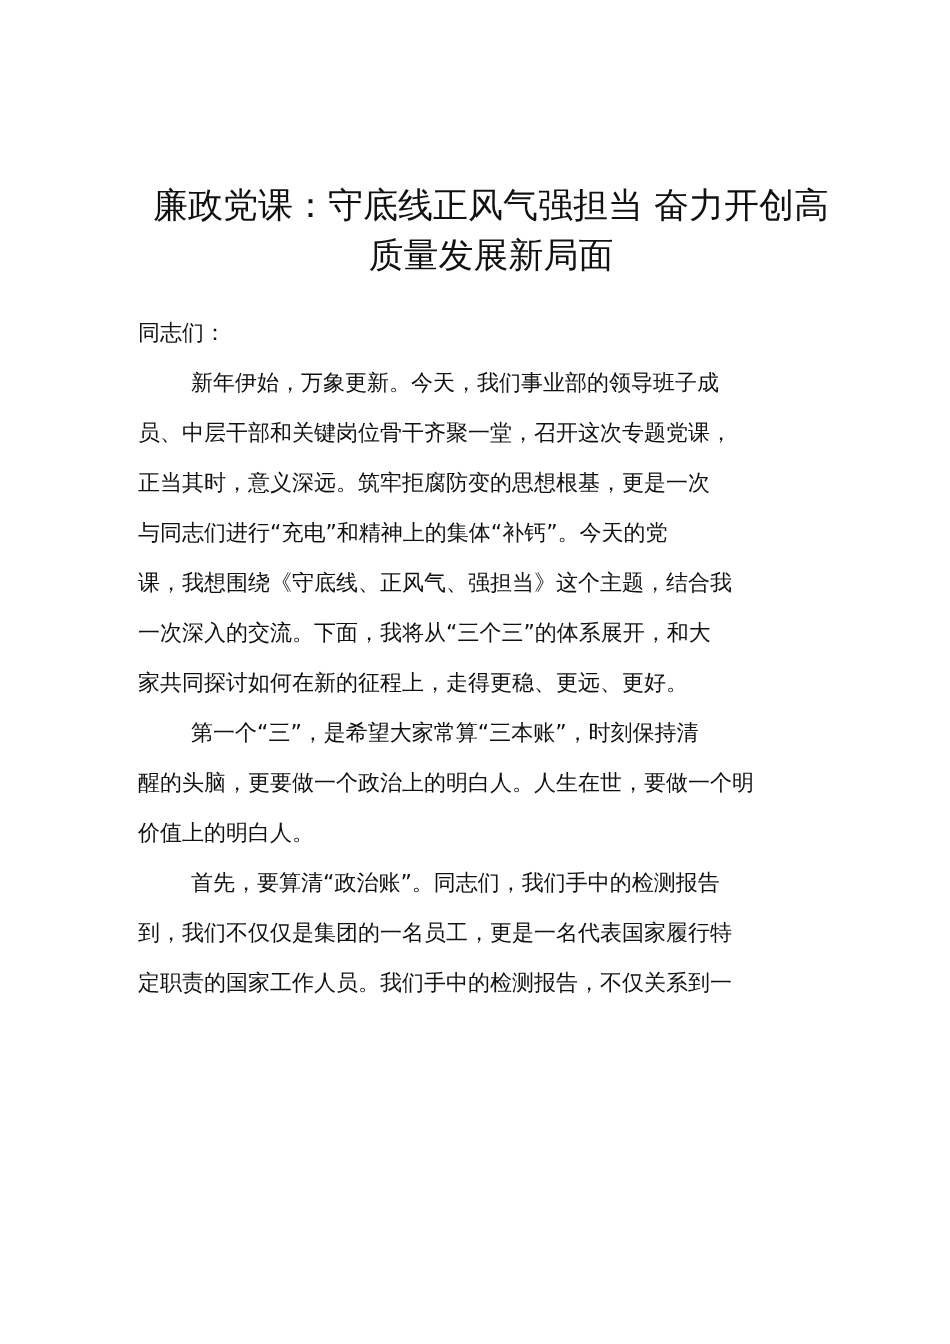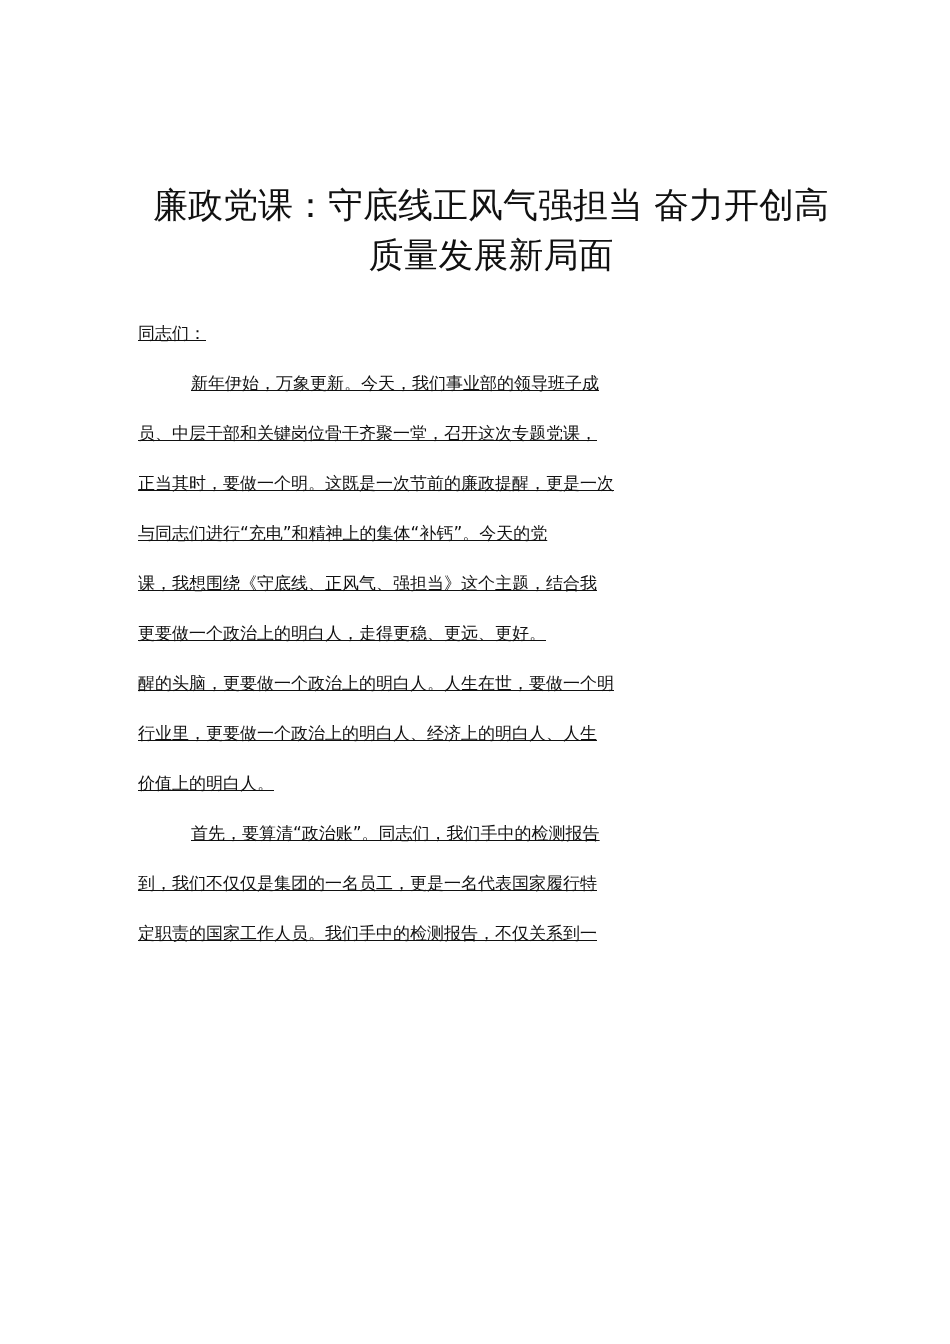--- a/index.html
+++ b/index.html
@@ -37,24 +37,23 @@
     }
     .title .tline {
       display: block;
       white-space: nowrap;
     }
     .body-text {
       position: absolute;
       left: 127px;
       width: 705px;
       top: 308px;
-      font-size: 17px;
+      font-size: 22px;
       line-height: 50px;
       color: #111111;
-      text-decoration: underline;
     }
     .line {
       display: block;
       white-space: nowrap;
       height: 50px;
       overflow: visible;
     }
     .indent {
       padding-left: 53px;
     }
@@ -68,29 +67,30 @@
     <span class="tline">廉政党课：守底线正风气强担当 奋力开创高</span>
     <span class="tline">质量发展新局面</span>
   </div>
 
   <div class="body-text">
     <span class="line">同志们：</span>
 
     <div>
       <span class="line indent">新年伊始，万象更新。今天，我们事业部的领导班子成</span>
       <span class="line">员、中层干部和关键岗位骨干齐聚一堂，召开这次专题党课，</span>
-      <span class="line">正当其时，要做一个明。这既是一次节前的廉政提醒，更是一次</span>
+      <span class="line">正当其时，意义深远。筑牢拒腐防变的思想根基，更是一次</span>
       <span class="line">与同志们进行“充电”和精神上的集体“补钙”。今天的党</span>
       <span class="line">课，我想围绕《守底线、正风气、强担当》这个主题，结合我</span>
-      <span class="line">更要做一个政治上的明白人，走得更稳、更远、更好。</span>
+      <span class="line">一次深入的交流。下面，我将从“三个三”的体系展开，和大</span>
+      <span class="line">家共同探讨如何在新的征程上，走得更稳、更远、更好。</span>
     </div>
 
     <div>
+      <span class="line indent">第一个“三”，是希望大家常算“三本账”，时刻保持清</span>
       <span class="line">醒的头脑，更要做一个政治上的明白人。人生在世，要做一个明</span>
-      <span class="line">行业里，更要做一个政治上的明白人、经济上的明白人、人生</span>
       <span class="line">价值上的明白人。</span>
     </div>
 
     <div>
       <span class="line indent">首先，要算清“政治账”。同志们，我们手中的检测报告</span>
       <span class="line">到，我们不仅仅是集团的一名员工，更是一名代表国家履行特</span>
       <span class="line">定职责的国家工作人员。我们手中的检测报告，不仅关系到一</span>
     </div>
   </div>
 

